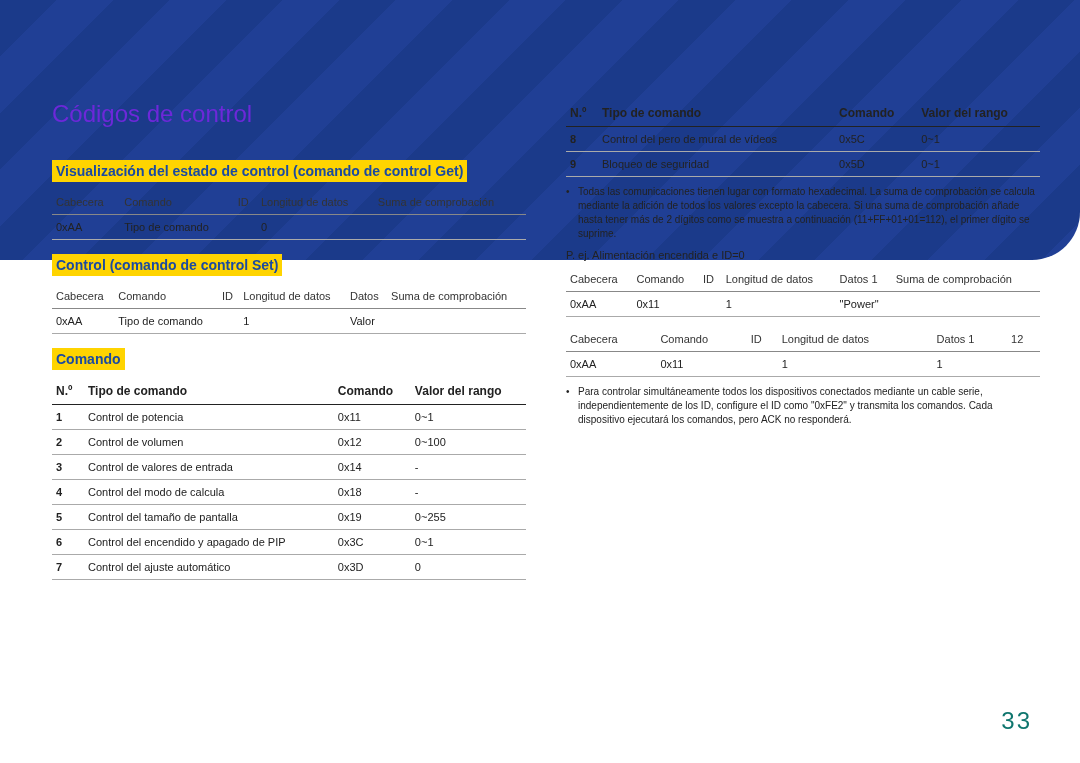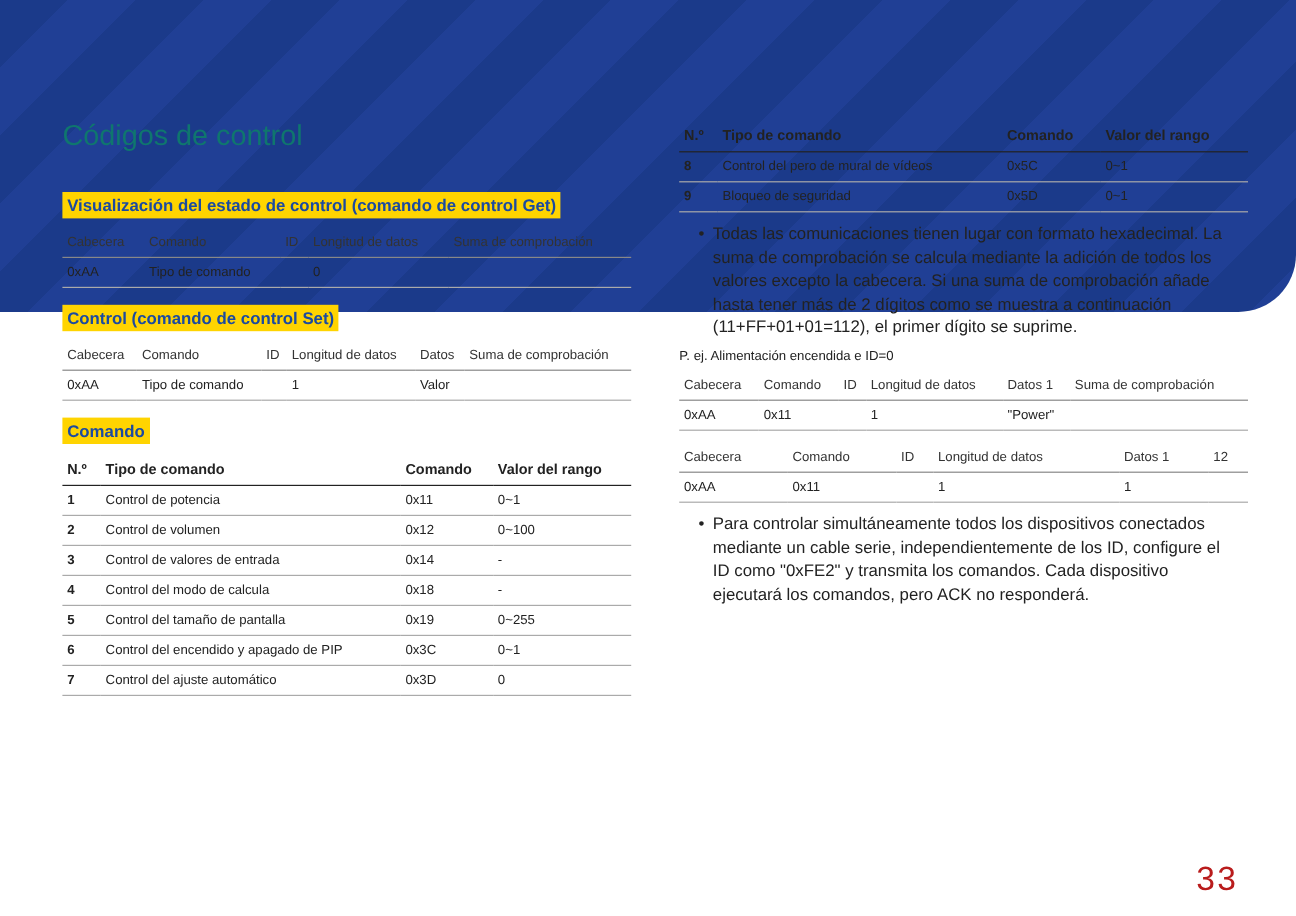--- a/index.html
+++ b/index.html
@@ -26,21 +26,21 @@
     position: absolute;
     top: 0; left: 0; right: 0;
     padding: 0 40px 0 52px;
   }
   .cols {
     display: flex;
     gap: 40px;
   }
   .col { flex: 1; min-width: 0; }
   h1 {
-    color: #0f766e;
+    color: #6d28d9;
     font-weight: 400;
     font-size: 24px;
     margin: 100px 0 18px 0;
   }
   h2.hl {
     display: inline-block;
     background: #ffd400;
     color: #1b4aa0;
     font-weight: 600;
     font-size: 14px;
@@ -48,29 +48,29 @@
     margin: 14px 0 8px 0;
   }
   table { border-collapse: collapse; width: 100%; font-size: 11px; color: #222; }
   th, td { text-align: left; padding: 6px 4px; vertical-align: top; }
   thead th { font-weight: 400; color: #333; }
   thead.strong th { font-weight: 700; color: #222; border-bottom: 1.5px solid #222; font-size: 12px; }
   tbody tr { border-bottom: 0.5px solid #aaa; }
   .thinhead th { border-bottom: 0.5px solid #888; }
   .cmdnum { font-weight: 700; width: 32px; }
   .col-right-top-space { height: 100px; }
-  .bullet { font-size: 14px; color: #222; padding-left: 12px; position: relative; margin: 8px 16px; line-height: 1.4; }
+  .bullet { font-size: 10px; color: #222; padding-left: 12px; position: relative; margin: 8px 0; line-height: 1.4; }
   .bullet::before { content: "•"; position: absolute; left: 0; }
   .note { font-size: 11px; color: #222; margin: 6px 0; }
   .pagenum {
     position: absolute;
-    bottom: 14px;
+    bottom: 28px;
     right: 48px;
-    font-size: 28px;
-    color: #b91c1c;
+    font-size: 24px;
+    color: #0f766e;
     font-weight: 300;
     letter-spacing: 2px;
   }
   .cmd-header-row th { border-bottom: 1.5px solid #222; padding-bottom: 6px;}
 </style>
 </head>
 <body>
 
 <div class="cube-header"></div>
 

